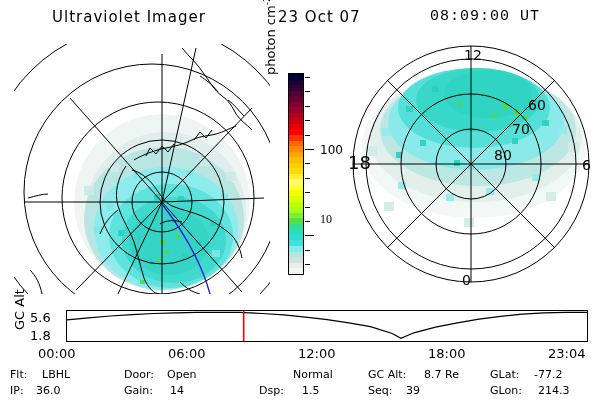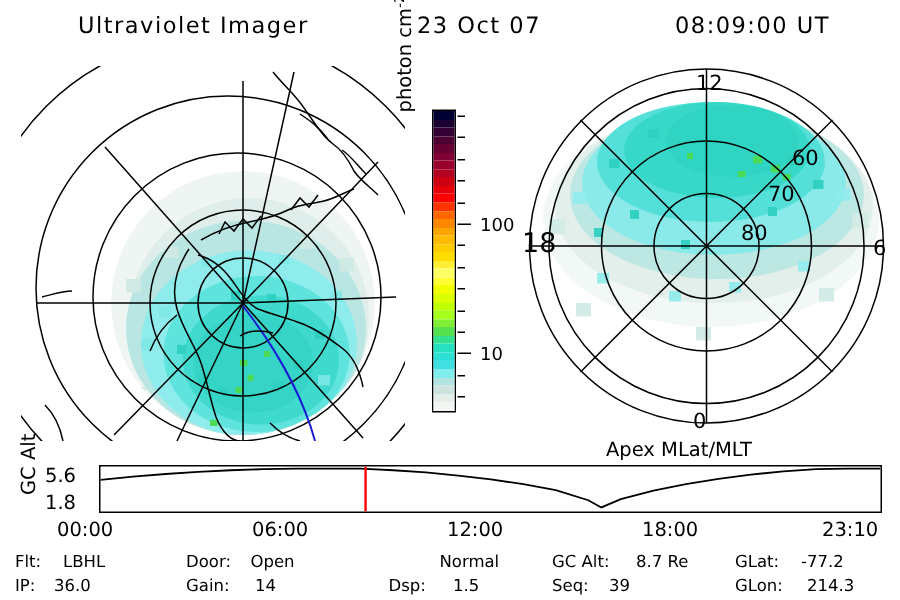--- a/index.html
+++ b/index.html
@@ -41,21 +41,21 @@
   
   .foot{position:absolute;font-size:11px;white-space:nowrap;}
 </style>
 </head>
 <body>
 
 <div id="root">
 
   <div class="abs hdr" style="left:52px;top:8px;">Ultraviolet Imager</div>
   <div class="abs hdr" style="left:278px;top:8px;">23 Oct 07</div>
-  <div class="abs hdr" style="left:450px;top:8px;">08:09:00 UT</div>
+  <div class="abs hdr" style="left:430px;top:8px;font-family:Liberation Mono, monospace;">08:09:00 UT</div>
 
   <div class="polar" style="left:14px;top:44px;">
     <svg width="256" height="250" viewBox="0 0 256 250">
       <defs>
         <clipPath id="clipL">
             <rect x="0" y="0" width="256" height="250"></rect>
           </clipPath>
         <clipPath id="auroraL">
             <circle cx="148" cy="158" r="88"></circle>
           </clipPath>
@@ -207,21 +207,21 @@
       <span style="top: 90.4px; width: 5px;"></span>
       <span style="top: 104.8px; width: 5px;"></span>
       <span style="top: 119.2px; width: 5px;"></span>
       <span style="top: 133.6px; width: 5px;"></span>
       <span style="top: 148px; width: 5px;"></span>
       <span style="top: 162.4px; width: 9px;"></span>
       <span style="top: 176.8px; width: 5px;"></span>
       <span style="top: 191.2px; width: 5px;"></span>
     </div>
   <div class="cb-lab" style="left:320px;top:143px;">100</div>
-  <div class="cb-lab" style="left:320px;top:229px;">10</div>
+  <div class="cb-lab" style="left:320px;top:212px;font-family:Liberation Serif, serif;">10</div>
 
   <div class="polar" style="left:336px;top:42px;">
     <svg width="264" height="252" viewBox="0 0 264 252">
       <defs>
         <clipPath id="auroraR">
             <circle cx="135" cy="122" r="118"></circle>
           </clipPath>
       </defs>
 
       <g clip-path="url(#auroraR)">
@@ -281,38 +281,37 @@
       <text x="128" y="18" font-size="14" font-family="DejaVu Sans, sans-serif" fill="#000">12</text>
       <text x="126" y="243" font-size="14" font-family="DejaVu Sans, sans-serif" fill="#000">0</text>
       <text x="246" y="128" font-size="14" font-family="DejaVu Sans, sans-serif" fill="#000">6</text>
       <text x="192" y="68" font-size="14" font-family="DejaVu Sans, sans-serif" fill="#000">60</text>
       <text x="176" y="92" font-size="14" font-family="DejaVu Sans, sans-serif" fill="#000">70</text>
       <text x="158" y="118" font-size="14" font-family="DejaVu Sans, sans-serif" fill="#000">80</text>
     </svg>
   </div>
   <div class="abs" style="left:348px;top:152px;font-size:18px;">18</div>
 
-  <div class="abs trace-lab" style="left:404px;top:293px;">Apex MLat/MLT</div>
 
   <div class="ylab" style="left:12px;top:330px;">GC Alt</div>
   <div class="abs" style="left:30px;top:310px;font-size:13px;">5.6</div>
   <div class="abs" style="left:30px;top:328px;font-size:13px;">1.8</div>
 
   <div id="trace-box">
     <svg width="520" height="30" viewBox="0 0 520 30" preserveAspectRatio="none">
       <polyline id="trace-path" fill="none" stroke="#000" stroke-width="1.2" vector-effect="non-scaling-stroke" points="0.0,8.9 21.7,6.8 43.4,5.0 65.0,3.6 86.7,2.5 108.4,1.8 130.1,1.4 151.8,1.4 173.5,1.4 176.7,1.6 195.1,2.5 216.8,3.9 238.5,6.1 260.2,8.6 281.9,11.8 303.5,15.7 325.2,22.5 333.9,27.3 346.9,21.8 368.6,16.1 390.3,11.8 412.0,8.2 433.6,5.4 455.3,3.2 477.0,1.8 498.7,1.4 520.0,1.4"></polyline>
       <line id="trace-marker" x1="176.7" y1="0" x2="176.7" y2="30" stroke="#ff0000" stroke-width="1.6" vector-effect="non-scaling-stroke"></line>
     </svg>
   </div>
 
   <div class="xtick" style="left:38px;top:346px;">00:00</div>
   <div class="xtick" style="left:168px;top:346px;">06:00</div>
   <div class="xtick" style="left:298px;top:346px;">12:00</div>
   <div class="xtick" style="left:428px;top:346px;">18:00</div>
-  <div class="xtick" style="left:548px;top:346px;">23:10</div>
+  <div class="xtick" style="left:548px;top:346px;">23:04</div>
 
   <div class="foot" style="left:10px;top:368px;">Flt:</div>
   <div class="foot" style="left:42px;top:368px;">LBHL</div>
   <div class="foot" style="left:124px;top:368px;">Door:</div>
   <div class="foot" style="left:167px;top:368px;">Open</div>
   <div class="foot" style="left:245px;top:368px;margin-top:38px;">Mode:</div>
   <div class="foot" style="left:293px;top:368px;">Normal</div>
   <div class="foot" style="left:368px;top:368px;">GC Alt:</div>
   <div class="foot" style="left:424px;top:368px;">8.7 Re</div>
   <div class="foot" style="left:490px;top:368px;">GLat:</div>

